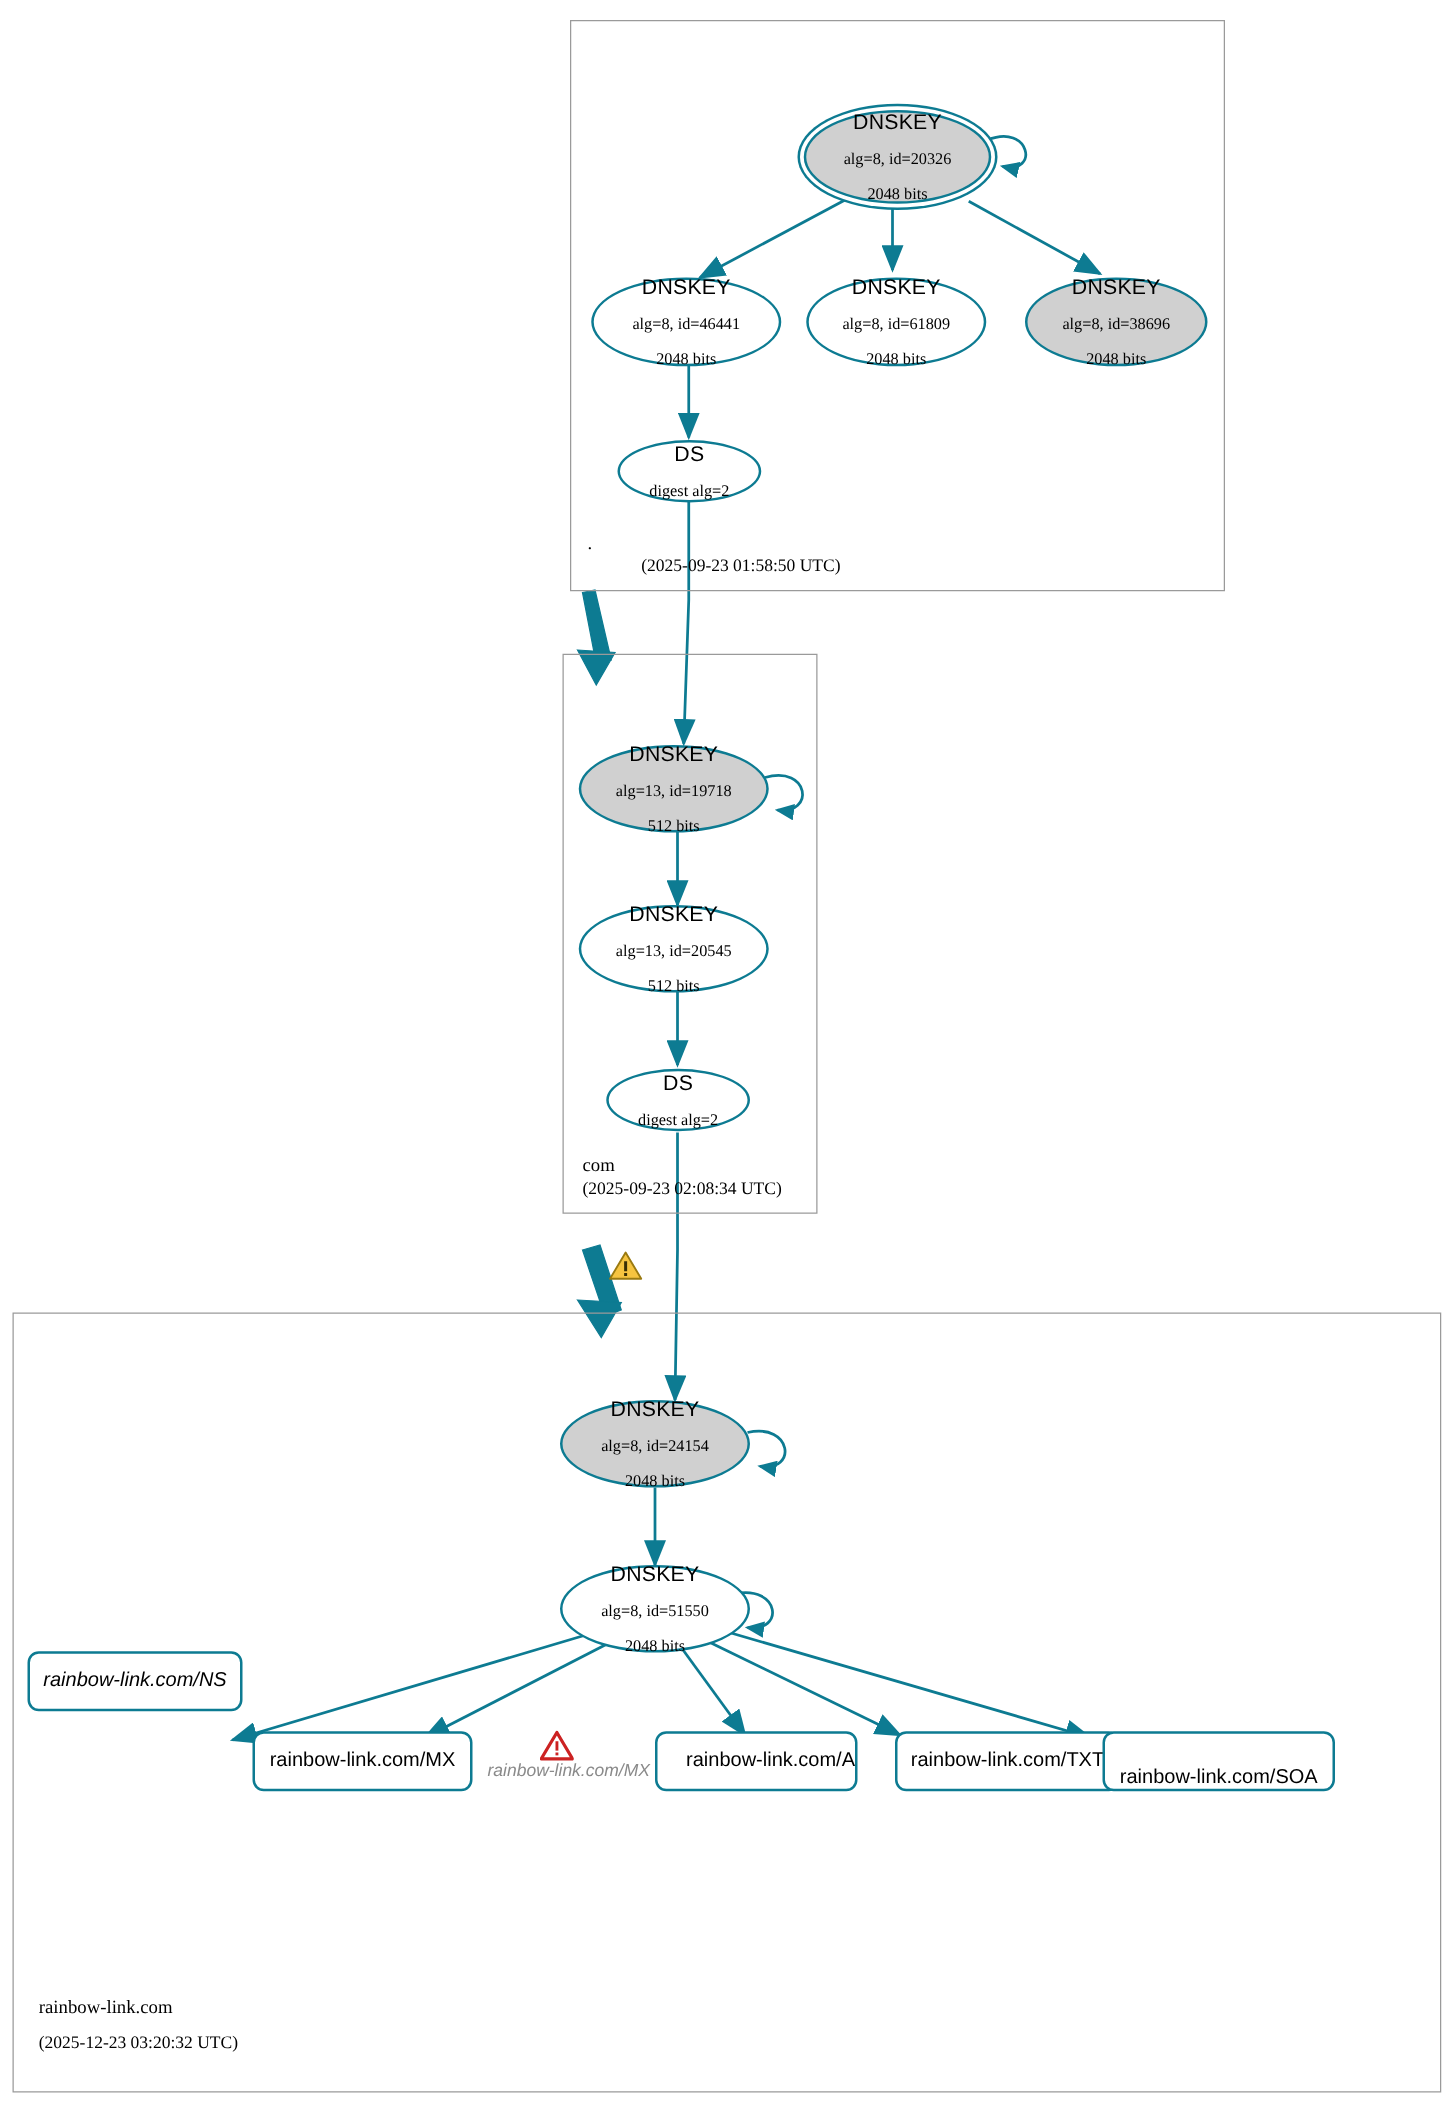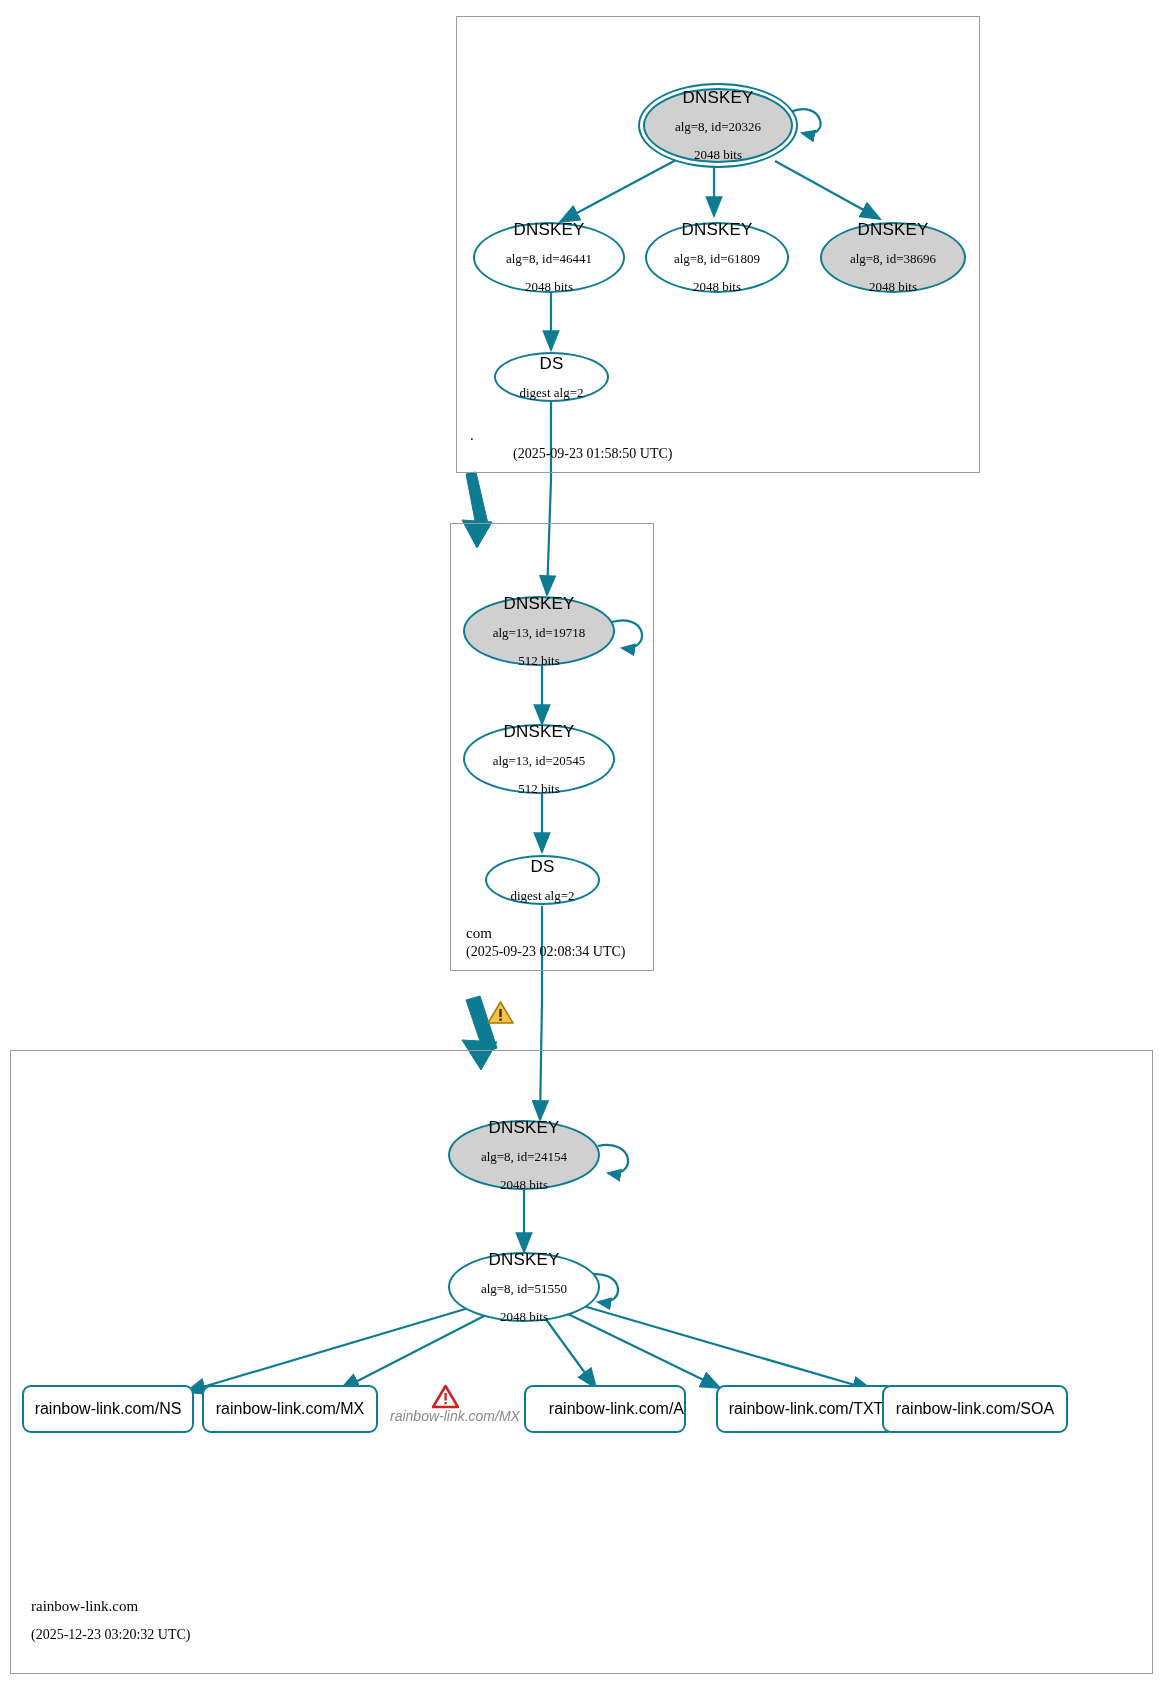--- a/index.html
+++ b/index.html
@@ -220,21 +220,21 @@
   <span class="n-sub">alg=8, id=24154</span>
   <span class="n-sub">2048 bits</span>
 </div>
 
 <div class="node ellipse" style="left:448px; top:1252px; width:152px; height:70px;">
   <span class="n-title">DNSKEY</span>
   <span class="n-sub">alg=8, id=51550</span>
   <span class="n-sub">2048 bits</span>
 </div>
 
-<div class="rect-node" style="position:absolute; left:22px; top:1385px; width:168px; height:44px;">
+<div class="rect-node" style="position:absolute; left:22px; top:1321px; width:168px; height:44px;font-style:italic;">
   <span class="rect-label">rainbow-link.com/NS</span>
 </div>
 
 <div class="rect-node" style="position:absolute; left:202px; top:1385px; width:172px; height:44px;">
   <span class="rect-label">rainbow-link.com/MX</span>
 </div>
 
 <svg class="err-icon" style="left:432px; top:1384px;" width="27" height="25" viewBox="0 0 27 25">
   <path d="M13.5,2 L26,23 L1,23 z" fill="#ffffff" stroke="#cc2222" stroke-width="2.6" stroke-linejoin="round"></path>
   <rect x="12.4" y="9" width="2.3" height="7.5" fill="#cc2222"></rect>
@@ -243,15 +243,15 @@
 <div class="err-label" style="left:390px; top:1408px;">rainbow-link.com/MX</div>
 
 <div class="rect-node" style="position:absolute; left:524px; top:1385px; width:158px; height:44px;justify-content:flex-end;">
   <span class="rect-label">rainbow-link.com/A</span>
 </div>
 
 <div class="rect-node" style="position:absolute; left:694px; top:1385px; width:176px; height:44px;margin-left:22px;">
   <span class="rect-label">rainbow-link.com/TXT</span>
 </div>
 
-<div class="rect-node" style="position:absolute; left:882px; top:1385px; width:182px; height:44px;">
+<div class="rect-node" style="position:absolute; left:882px; top:1385px; width:182px; height:44px;align-items:flex-end;">
   <span class="rect-label">rainbow-link.com/SOA</span>
 </div>
 
 </body></html>

